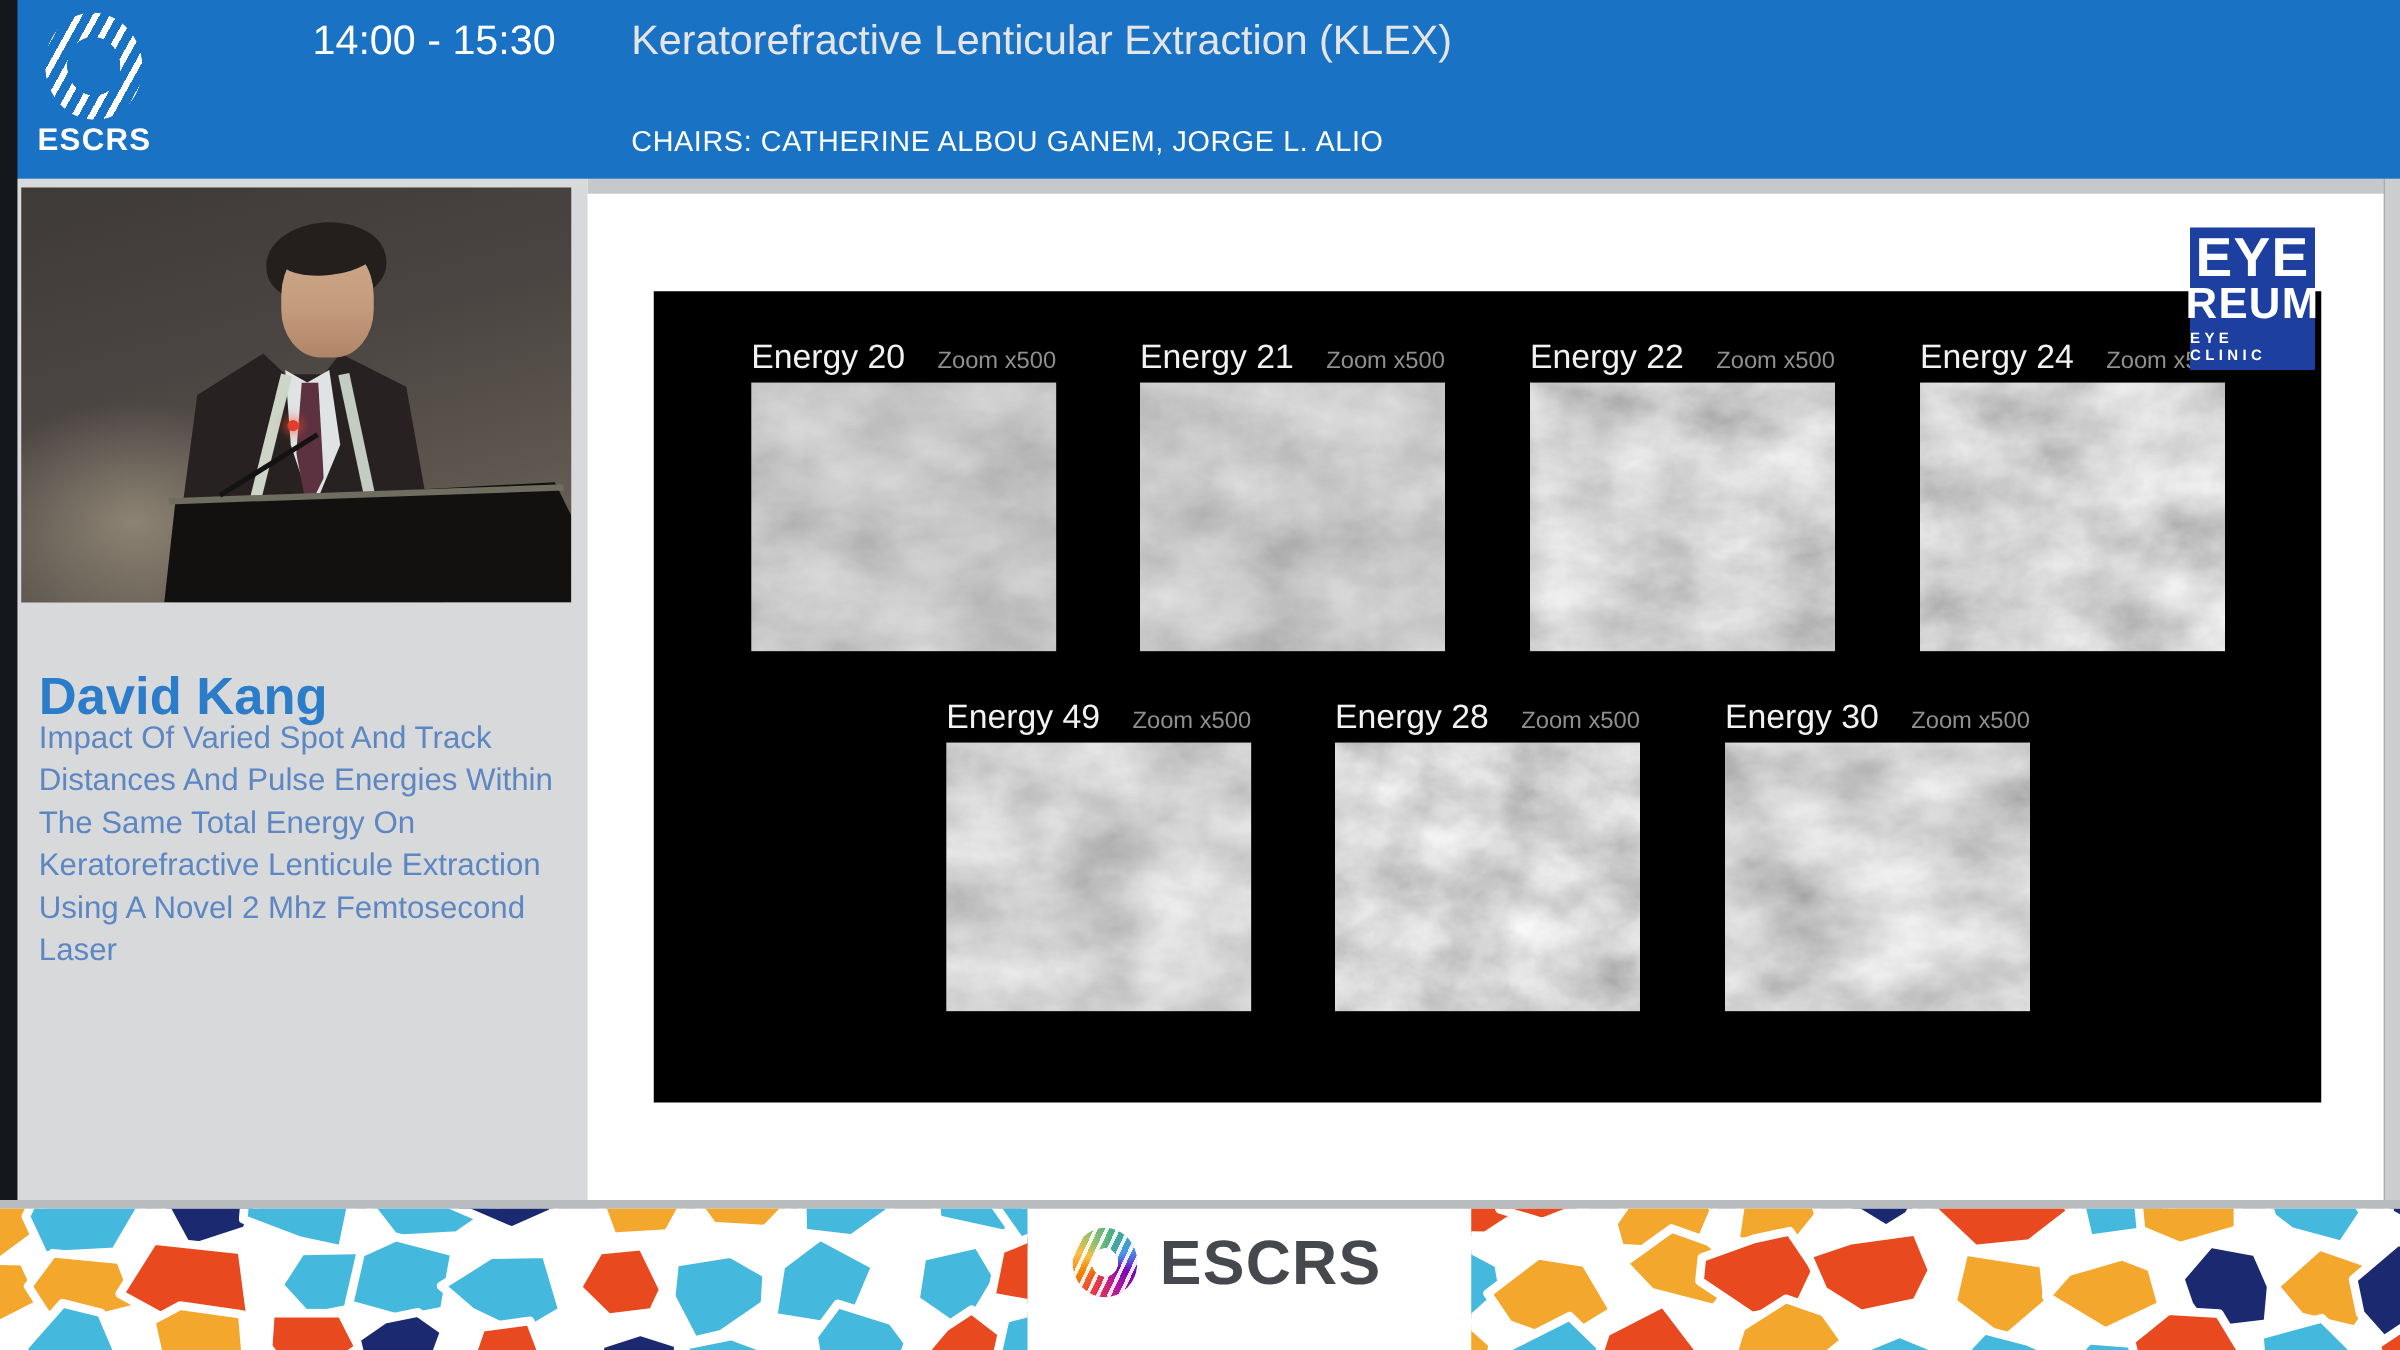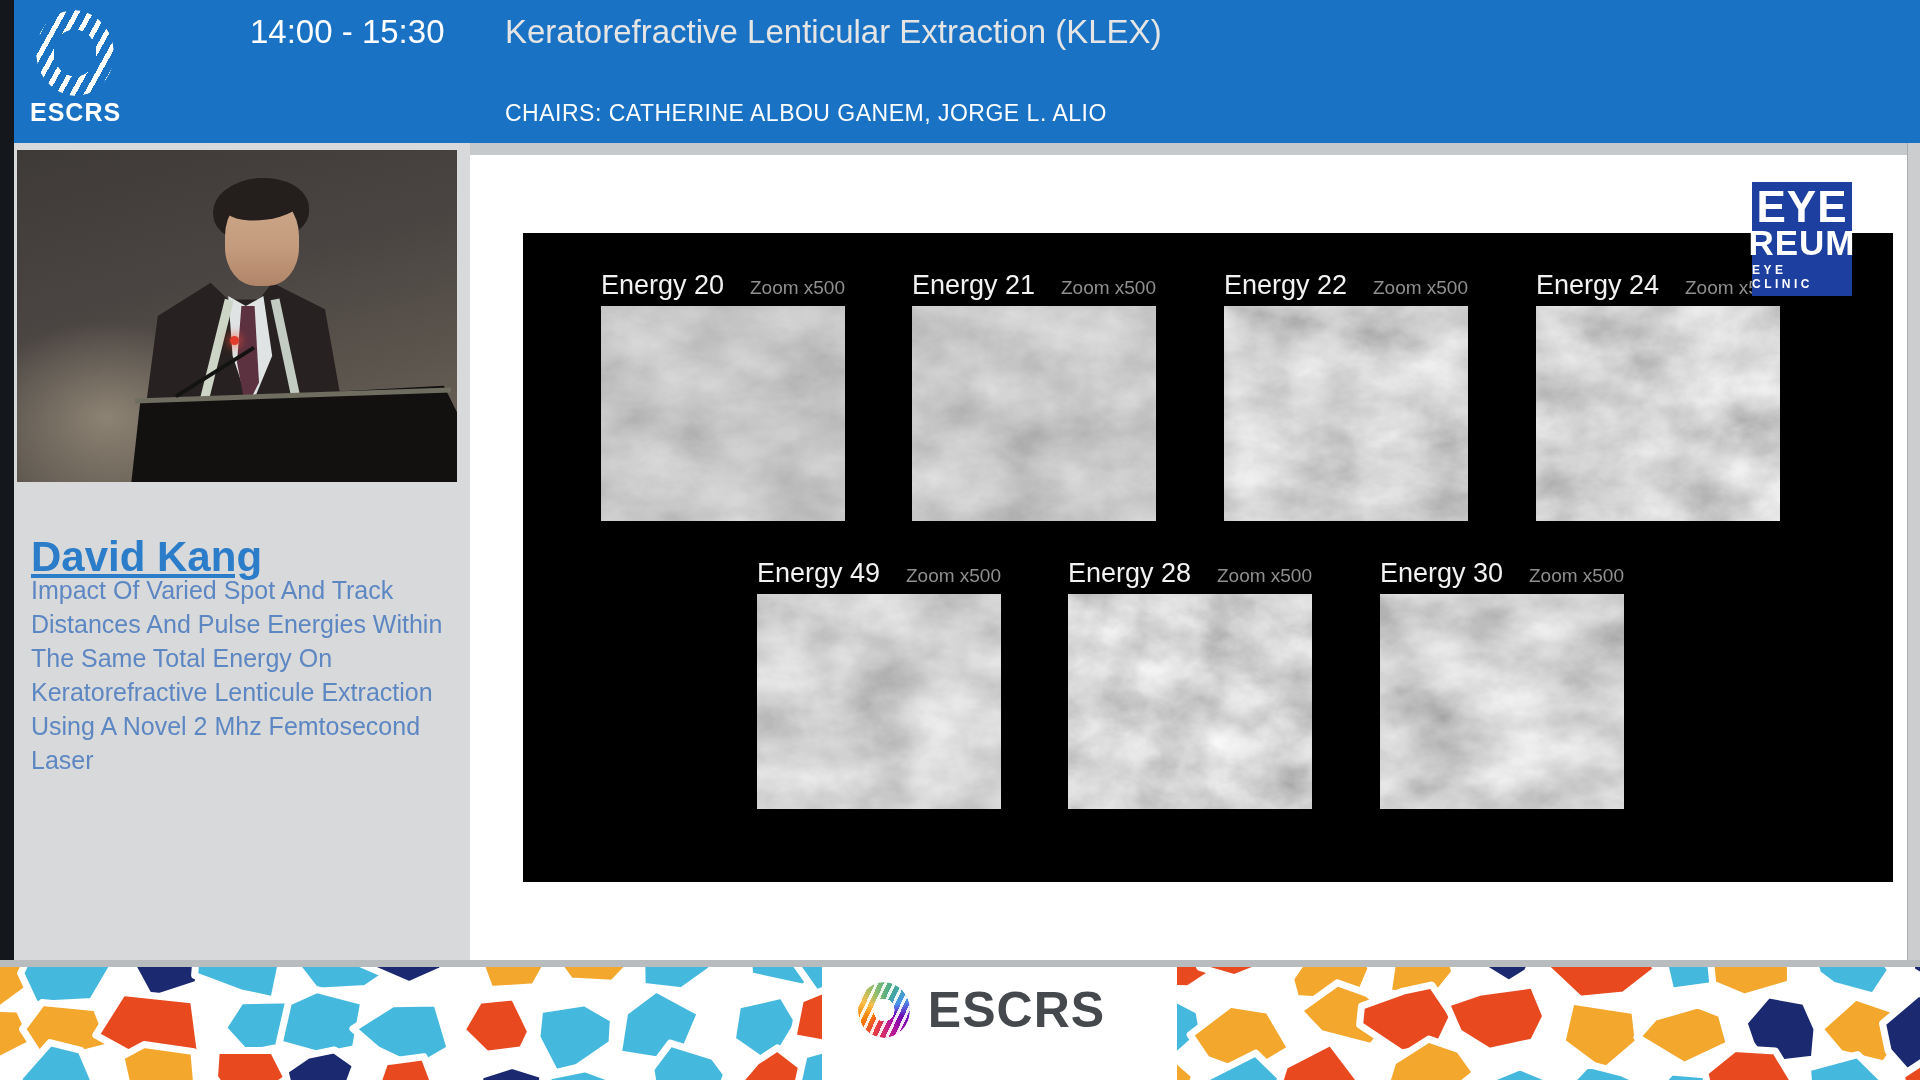--- a/index.html
+++ b/index.html
@@ -42,28 +42,28 @@
      clip-path:polygon(51% 47%,54% 47%,55% 70%,52% 78%,50% 64%);}
   .lanyard-l{position:absolute;left:192px;top:148px;width:9px;height:130px;background:#ccd5c6;transform:rotate(14deg);}
   .lanyard-r{position:absolute;left:266px;top:148px;width:9px;height:120px;background:#c2ccc2;transform:rotate(-12deg);}
   .podium{position:absolute;left:0;top:0;width:440px;height:332px;background:#121110;
      clip-path:polygon(26% 100%,28% 76%,97% 71%,100% 79%,100% 100%);}
   .podium-edge{position:absolute;left:118px;top:243px;width:316px;height:5px;background:#6f6d60;
      transform:rotate(-2deg);}
   .mic-arm{position:absolute;left:152px;top:220px;width:92px;height:4px;background:#131312;transform:rotate(-32deg);}
   .mic-light{position:absolute;left:213px;top:186px;width:9px;height:9px;border-radius:50%;
      background:#e23c2c;box-shadow:0 0 8px 3px rgba(255,80,50,.55);}
-  .speaker-name{position:absolute;left:17px;top:390px;font-size:42px;font-weight:bold;color:#2b7cc9;margin:0;text-decoration:underline;}
+  .speaker-name{position:absolute;left:17px;top:390px;font-size:42px;font-weight:bold;color:#2b7cc9;margin:0;}
   .talk-title{position:absolute;left:17px;top:430px;width:434px;font-size:25px;line-height:34px;color:#5d87c3;margin:0;}
 
   
   .main{position:absolute;left:470px;top:143px;width:1450px;height:818px;background:#fff;}
   .header-shadow{position:absolute;left:0;top:0;width:1450px;height:12px;background:#c6c9cb;}
   .right-strip{position:absolute;right:0;top:0;width:12px;height:818px;background:#cbcdcf;border-left:1px solid #a9abad;}
-  .slide{position:absolute;left:53px;top:90px;width:1334px;height:649px;background:#000;padding-left:36px;}
+  .slide{position:absolute;left:53px;top:90px;width:1334px;height:649px;background:#000;}
   .tile{position:absolute;width:244px;}
   .tile-head{display:flex;justify-content:space-between;align-items:baseline;height:30px;margin-bottom:6px;}
   .tile-label{font-size:27px;color:#f2f2f2;}
   .tile-zoom{font-size:19px;color:#8f8f8f;}
   .tile-img{width:244px;height:215px;overflow:hidden;background:#666;}
   .tile-img svg{display:block;}
 
   .eyereum{position:absolute;left:1282px;top:39px;width:100px;height:114px;background:#1d3f9f;z-index:5;
      display:flex;flex-direction:column;align-items:center;justify-content:center;color:#fff;}
   .eyereum .l1{font-size:44px;font-weight:bold;line-height:38px;letter-spacing:1px;}

